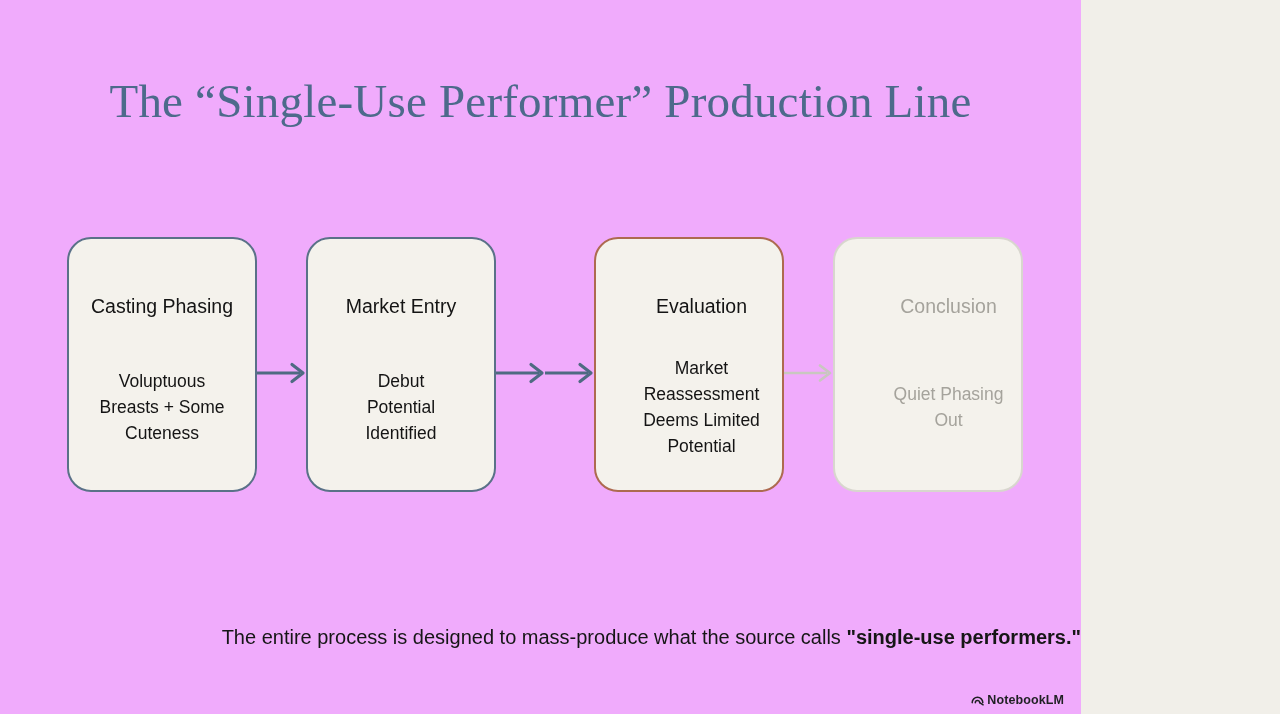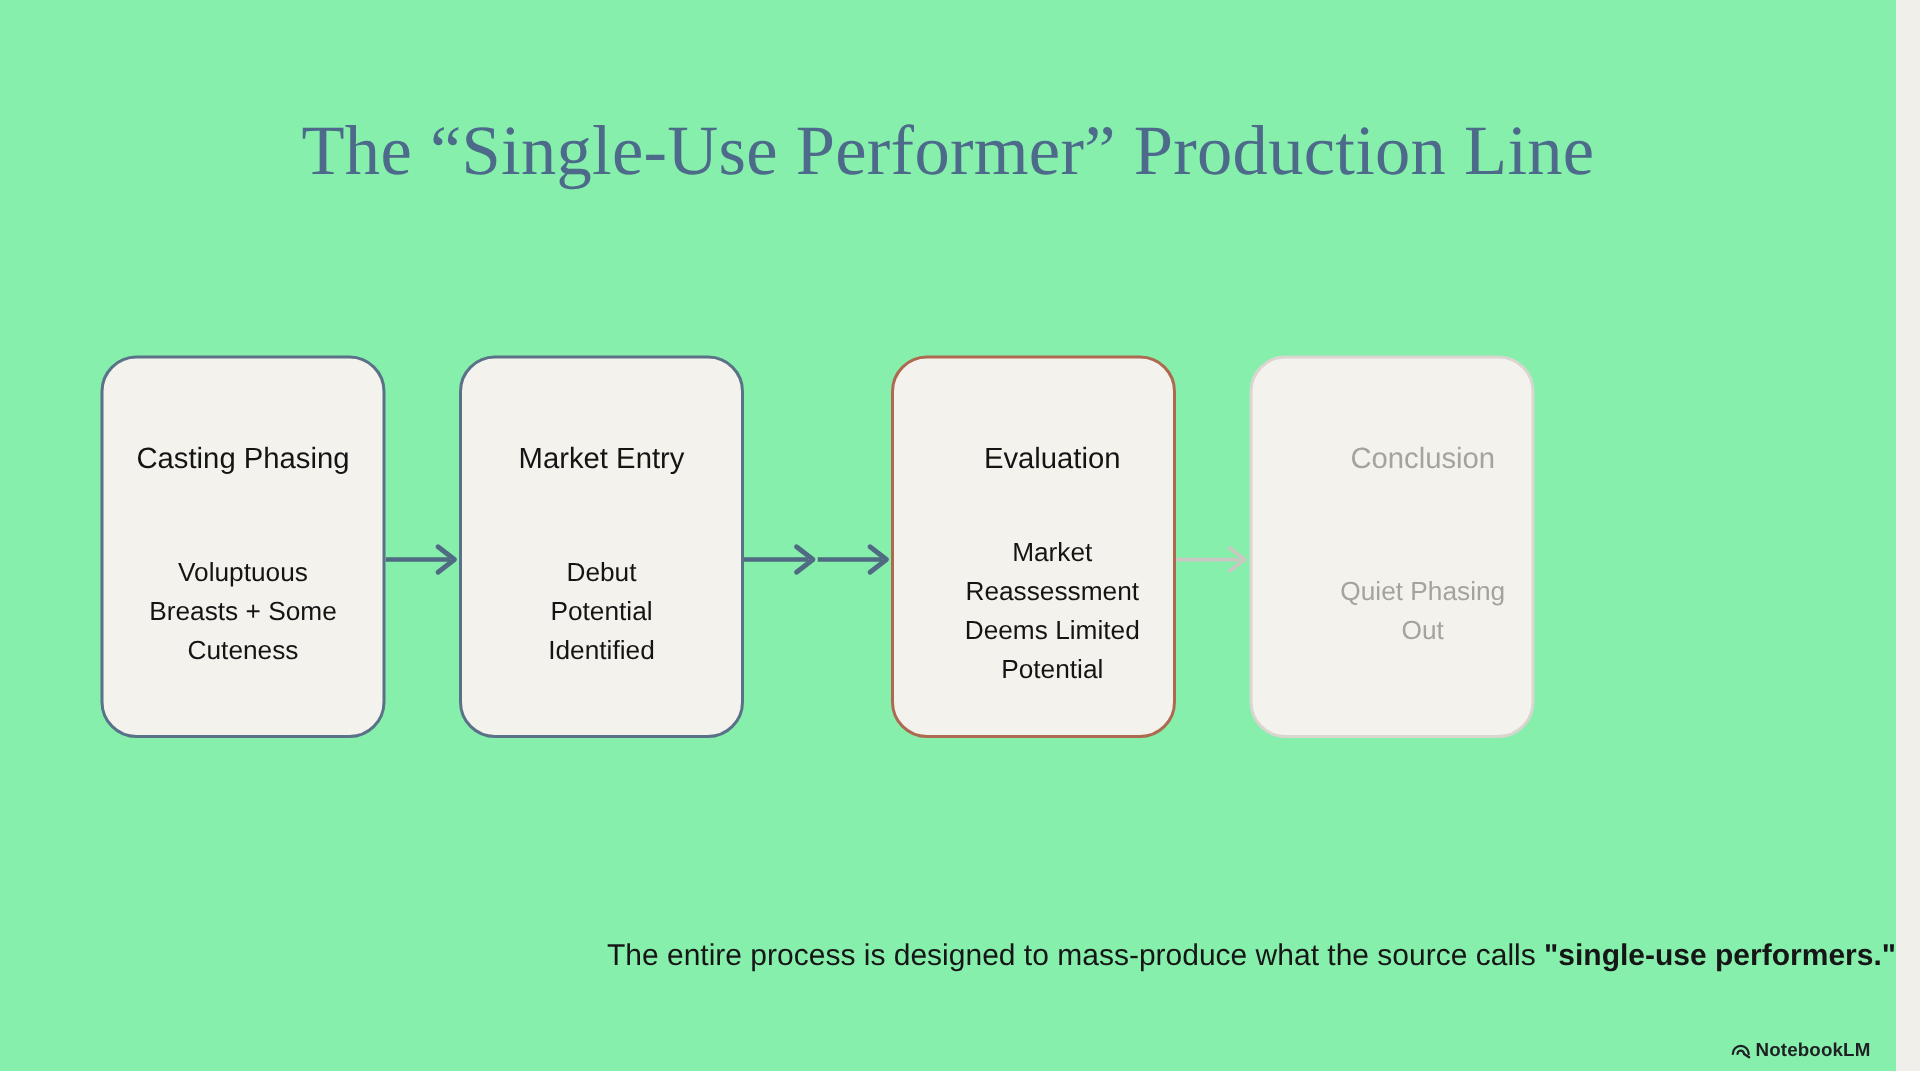--- a/index.html
+++ b/index.html
@@ -2,22 +2,22 @@
 <html><head>
 <meta charset="utf-8">
 <style>
   html, body { margin: 0; padding: 0; }
   body {
     width: 1280px; height: 714px; overflow: hidden;
     background: #f1efe9;
     font-family: "Liberation Sans", sans-serif;
   }
   .slide {
-    position: relative; width: 1264px; height: 714px;
-    background: #86efac;
+    position: relative; width: 1081px; height: 714px;
+    background: #f0abfc;
   }
   .slide-title {
     position: absolute; top: 74px; left: 0; width: 100%;
     text-align: center;
     font-family: "Liberation Serif", serif;
     font-weight: 400;
     font-size: 47px;
     color: #4d6a8b;
     letter-spacing: 0.2px;
     margin: 0;

